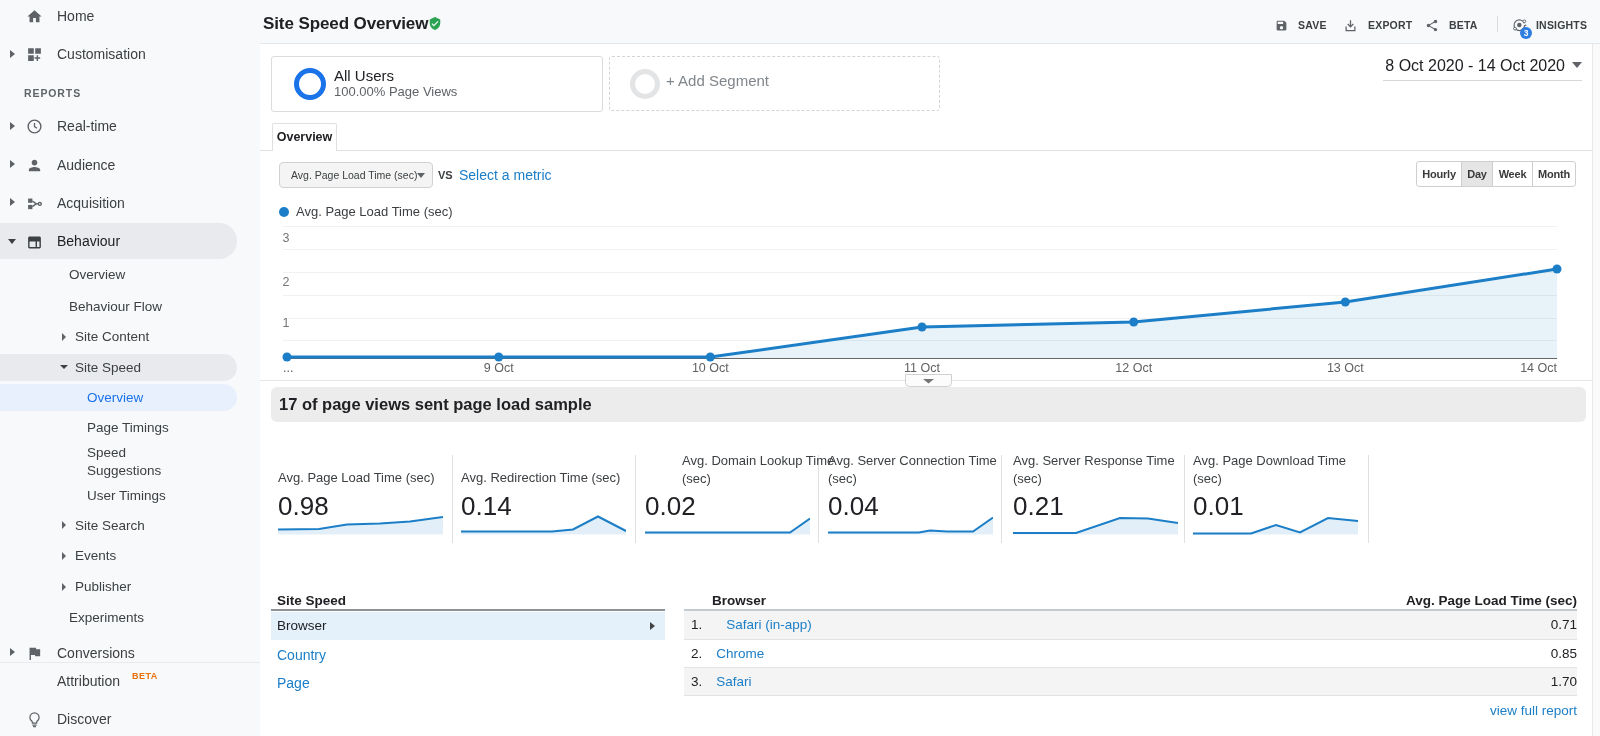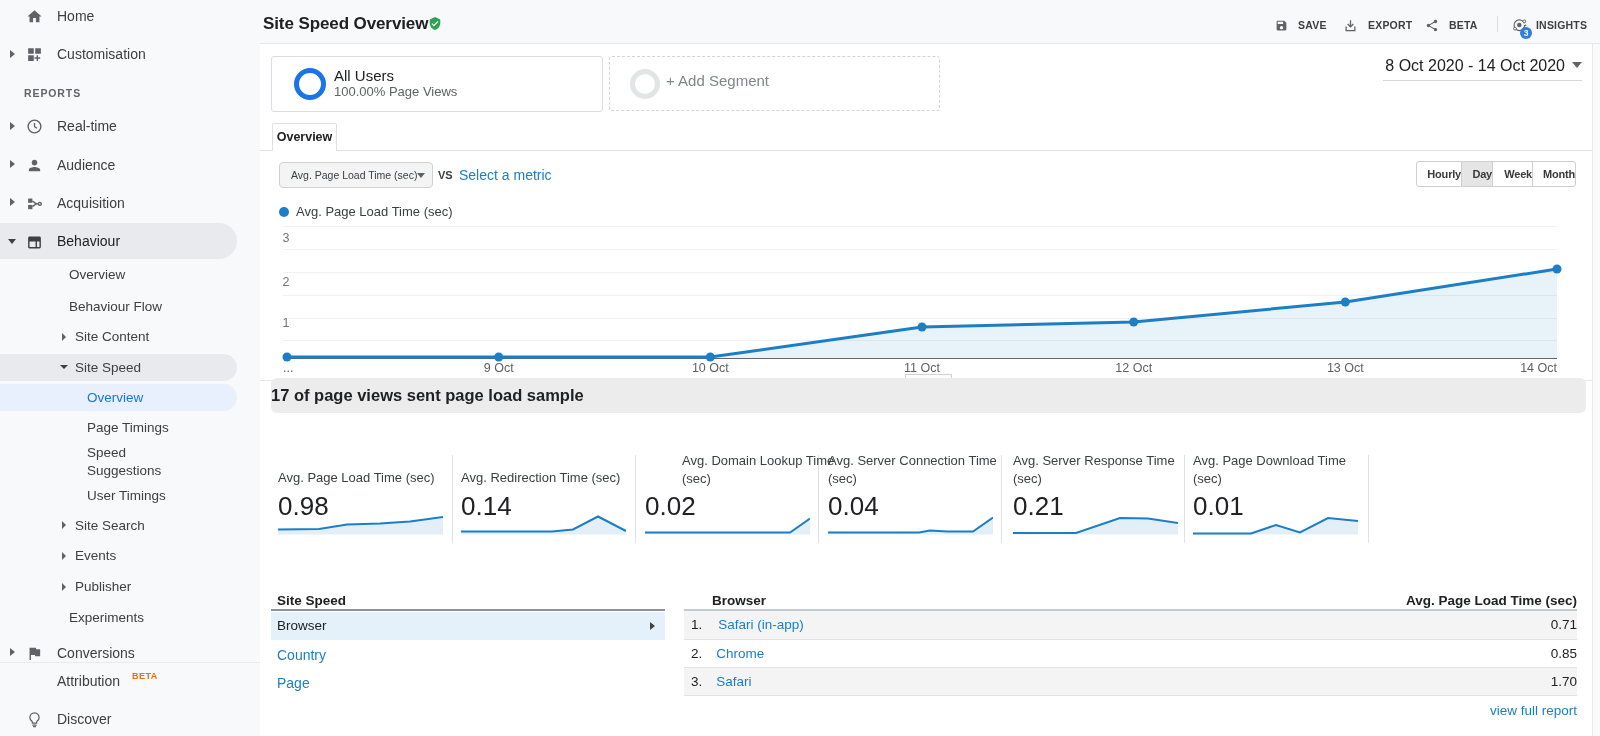--- a/index.html
+++ b/index.html
@@ -138,21 +138,21 @@
 </div>
 <div class="abs" style="left:1383px;top:57px;width:199px;text-align:right;font-size:16px;color:#202124;white-space:nowrap;">8 Oct 2020 - 14 Oct 2020<span style="display:inline-block;margin-left:7px;vertical-align:3px;width:0;height:0;border-top:6px solid #5f6368;border-left:5.5px solid transparent;border-right:5.5px solid transparent;"></span></div>
 <div class="abs" style="left:1383px;top:80px;width:199px;height:1px;background:#d5d7da;"></div>
 
 <div class="abs" style="left:260px;top:150px;width:1340px;height:1px;background:#e0e0e0;"></div>
 <div class="abs" style="left:272px;top:123px;width:65px;height:28px;background:#fff;border:1px solid #e0e0e0;border-bottom:none;border-radius:2px 2px 0 0;text-align:center;line-height:27px;font-size:12.5px;font-weight:bold;color:#202124;">Overview</div>
 
 <div class="abs" style="left:279px;top:162px;width:154px;height:26px;background:#f4f4f4;border:1px solid #d2d2d2;border-radius:4px;font-size:10.5px;color:#3c4043;line-height:24px;padding-left:11px;white-space:nowrap;">Avg. Page Load Time (sec)<span style="position:absolute;right:7px;top:10px;width:0;height:0;border-top:5px solid #5f6368;border-left:4.5px solid transparent;border-right:4.5px solid transparent;"></span></div>
 <div class="abs" style="left:438px;top:169px;font-size:11px;font-weight:bold;color:#3c4043;text-align:center;">VS</div>
 <div class="abs link" style="left:459px;top:167px;font-size:14px;">Select a metric</div>
-<div class="abs" style="left:1416px;top:161px;width:160px;height:26px;border:1px solid #cfcfcf;border-radius:3px;background:#fff;display:flex;font-size:11px;font-weight:bold;color:#3a3a3a;letter-spacing:-0.2px;text-align:right;line-height:24px;">
+<div class="abs" style="left:1416px;top:161px;width:160px;height:26px;border:1px solid #cfcfcf;border-radius:3px;background:#fff;display:flex;font-size:11px;font-weight:bold;color:#3a3a3a;letter-spacing:-0.2px;text-align:center;line-height:24px;">
   <div style="width:44px;">Hourly</div>
     <div style="width:32px;background:#e5e5e5;border-left:1px solid #cfcfcf;border-right:1px solid #cfcfcf;">Day</div>
     <div style="width:40px;border-right:1px solid #cfcfcf;">Week</div>
     <div style="flex:1;">Month</div>
 </div>
 
 <div class="abs" style="left:279px;top:207px;width:10px;height:10px;border-radius:50%;background:#1b7ec7;"></div>
 <div class="abs" style="left:296px;top:204px;font-size:13px;color:#3c4043;">Avg. Page Load Time (sec)</div>
 
 <svg class="abs" style="left:260px;top:220px;" width="1340" height="172" font-family="Liberation Sans, sans-serif">
@@ -188,21 +188,21 @@
     <text x="662" y="152" text-anchor="middle">11 Oct</text>
       <text x="873.7" y="152" text-anchor="middle">12 Oct</text>
     <text x="1085.3" y="152" text-anchor="middle">13 Oct</text>
       <text x="1297" y="152" text-anchor="end">14 Oct</text>
   </g>
   <line x1="0" y1="160.5" x2="1340" y2="160.5" stroke="#e6e6e6"></line>
   <path d="M645.5 154.5 v8 a4 4 0 0 0 4 4 h38 a4 4 0 0 0 4 -4 v-8 z" fill="#fcfcfc" stroke="#d0d0d0"></path>
   <polygon points="663,159 674,159 668.5,163.5" fill="#757575"></polygon>
 </svg>
 
-<div class="abs" style="left:271px;top:378px;width:1315px;height:35px;background:#ececec;border-radius:6px;line-height:35px;padding-left:0;font-size:16.5px;font-weight:bold;color:#202124;">17 of page views sent page load sample</div>
+<div class="abs" style="left:271px;top:387px;width:1315px;height:35px;background:#ececec;border-radius:6px;line-height:35px;padding-left:8px;font-size:16.5px;font-weight:bold;color:#202124;">17 of page views sent page load sample</div>
 
 <div id="cards" style="position:absolute;left:0;top:0;width:1600px;height:0;font-size:13px;color:#3c4043;">
   <div class="abs" style="left:452px;top:455px;width:1px;height:88px;background:#e0e0e0;"></div>
   <div class="abs" style="left:635px;top:455px;width:1px;height:88px;background:#e0e0e0;"></div>
   <div class="abs" style="left:818px;top:455px;width:1px;height:88px;background:#e0e0e0;"></div>
   <div class="abs" style="left:1001px;top:455px;width:1px;height:88px;background:#e0e0e0;"></div>
   <div class="abs" style="left:1184px;top:455px;width:1px;height:88px;background:#e0e0e0;"></div>
   <div class="abs" style="left:1368px;top:455px;width:1px;height:88px;background:#e0e0e0;"></div>
   <div class="abs" style="left:278px;top:470px;white-space:nowrap;">Avg. Page Load Time (sec)</div>
   <div class="abs" style="left:278px;top:491px;font-size:26px;color:#202124;">0.98</div>
@@ -246,19 +246,19 @@
 
   <div class="abs" style="left:277px;top:593px;font-weight:bold;white-space:nowrap;">Site Speed</div>
   <div class="abs" style="left:271px;top:609px;width:394px;height:2px;background:#8d9298;"></div>
   <div class="abs" style="left:271px;top:612px;width:394px;height:28px;background:#e4f1fb;line-height:28px;"><span style="margin-left:6px;">Browser</span><span style="position:absolute;right:10px;top:10px;width:0;height:0;border-left:5px solid #424242;border-top:4px solid transparent;border-bottom:4px solid transparent;"></span></div>
   <div class="abs link" style="left:277px;top:647px;font-size:14px;">Country</div>
   <div class="abs link" style="left:277px;top:675px;font-size:14px;">Page</div>
 
   <div class="abs" style="left:712px;top:593px;font-weight:bold;">Browser</div>
   <div class="abs" style="left:1377px;top:593px;width:200px;text-align:right;font-weight:bold;">Avg. Page Load Time (sec)</div>
   <div class="abs" style="left:684px;top:609px;width:893px;height:2px;background:#c3cad0;"></div>
-  <div class="abs" style="left:684px;top:611px;width:893px;height:29px;background:#f4f4f4;border-bottom:1px solid #e2e2e2;line-height:28px;"><span style="margin-left:7px;">1.</span><span class="link" style="margin-left:16px;">Safari (in-app)</span><span style="position:absolute;right:0;">0.71</span></div>
+  <div class="abs" style="left:684px;top:611px;width:893px;height:29px;background:#f4f4f4;border-bottom:1px solid #e2e2e2;line-height:28px;"><span style="margin-left:7px;">1.</span><span class="link" style="margin-left:24px;">Safari (in-app)</span><span style="position:absolute;right:0;">0.71</span></div>
   <div class="abs" style="left:684px;top:640px;width:893px;height:28px;border-bottom:1px solid #e2e2e2;line-height:27px;"><span style="margin-left:7px;">2.</span><span class="link" style="margin-left:14px;">Chrome</span><span style="position:absolute;right:0;">0.85</span></div>
   <div class="abs" style="left:684px;top:668px;width:893px;height:28px;background:#f4f4f4;border-bottom:1px solid #e2e2e2;line-height:27px;"><span style="margin-left:7px;">3.</span><span class="link" style="margin-left:14px;">Safari</span><span style="position:absolute;right:0;">1.70</span></div>
   <div class="abs link" style="left:1377px;top:703px;width:200px;text-align:right;">view full report</div>
 </div>
 <div class="abs" style="left:1592px;top:44px;width:1px;height:692px;background:#e9e9e9;"></div>
 <div class="abs" style="left:1593px;top:44px;width:7px;height:692px;background:#fafafa;"></div>
 
 </body></html>

